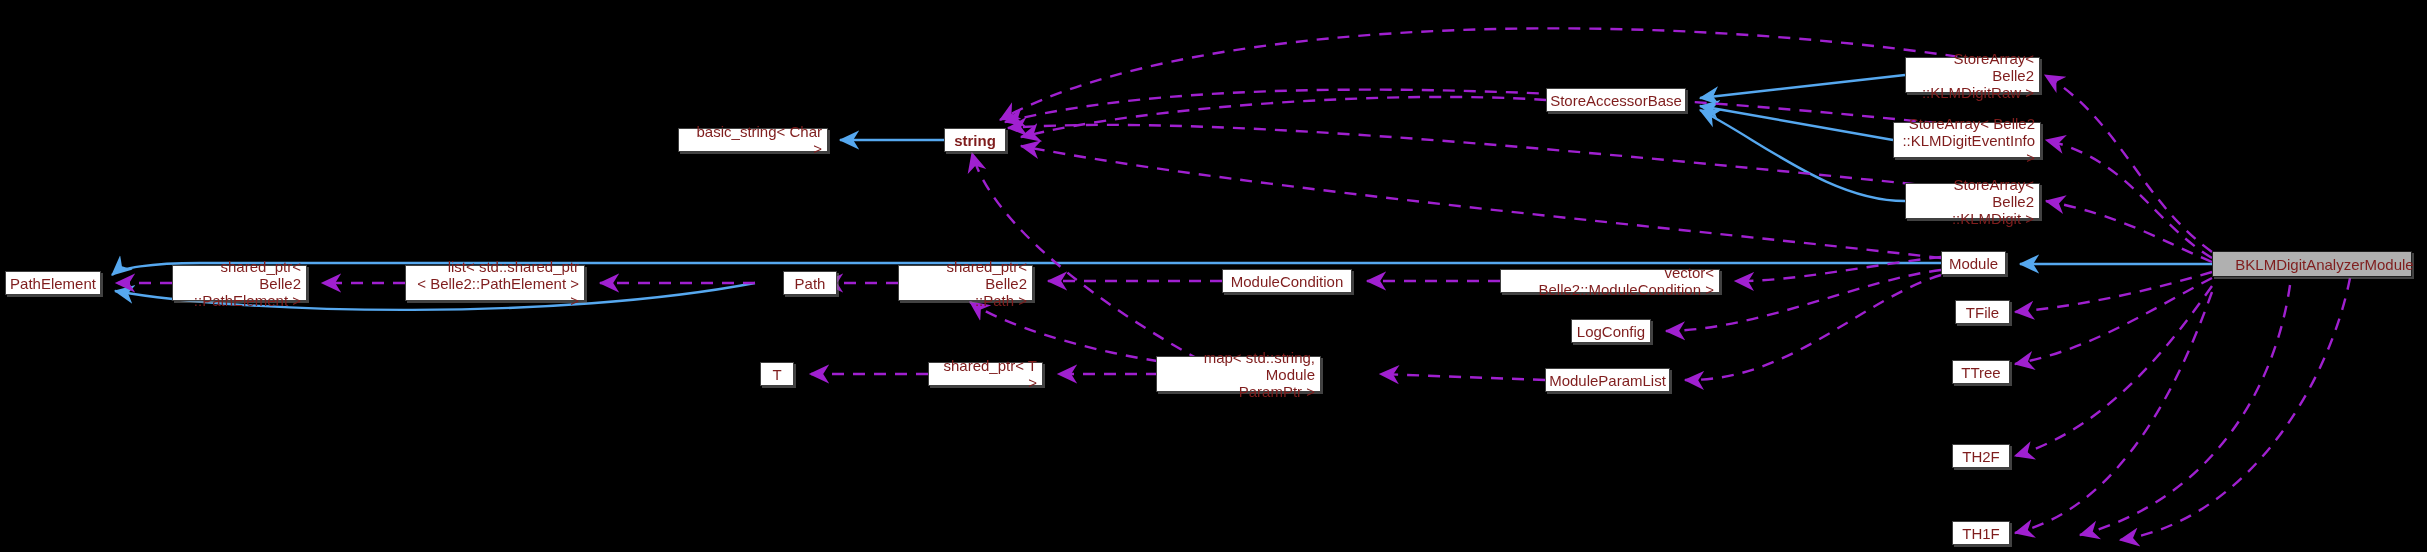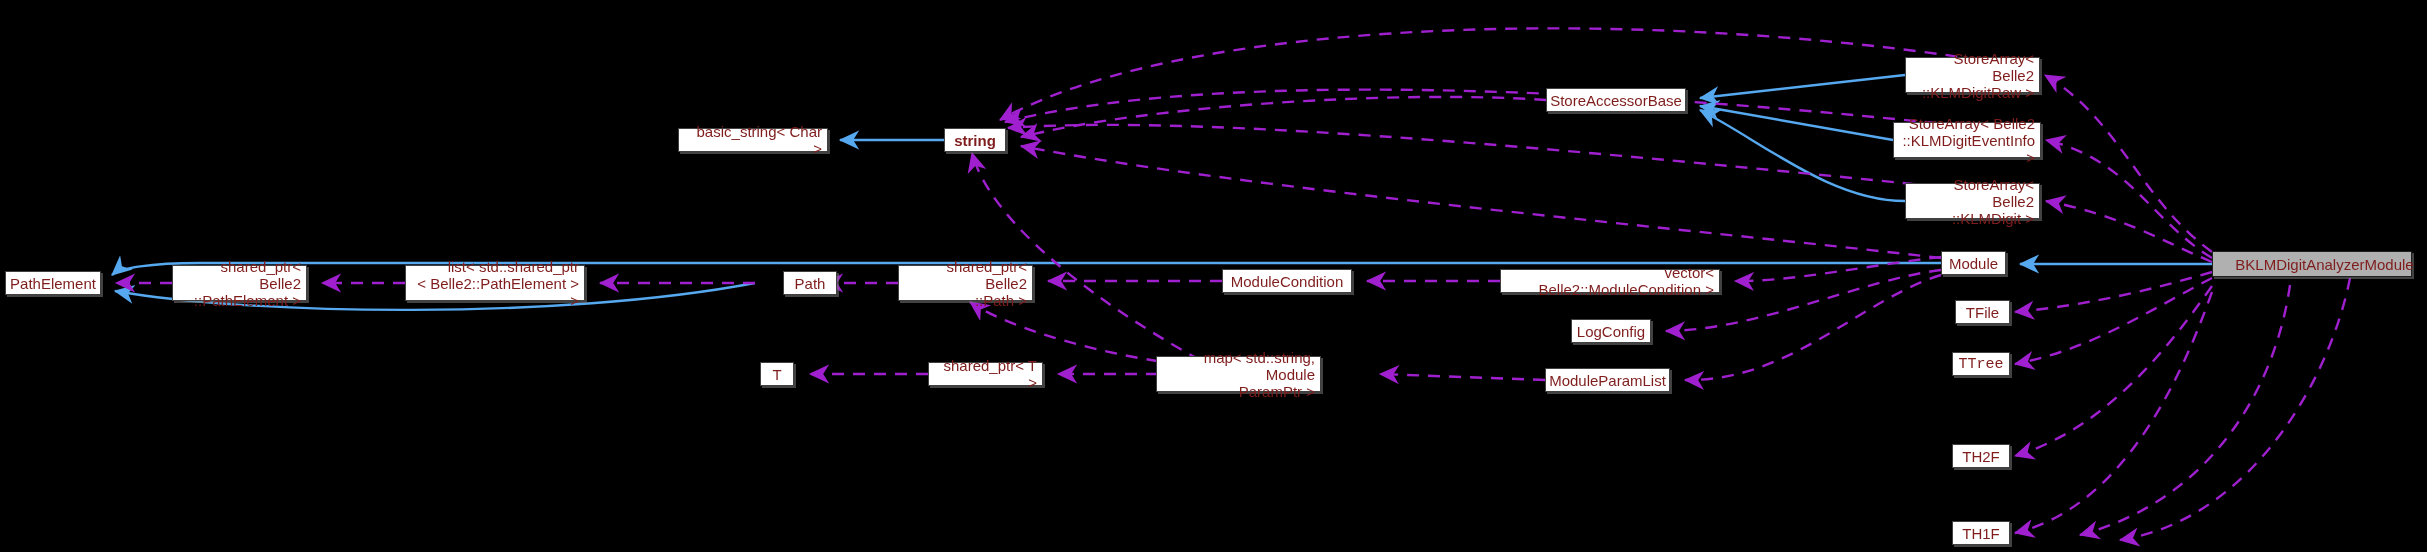--- a/index.html
+++ b/index.html
@@ -166,21 +166,21 @@
 
   <div class="node" style="left:1156px; top:356px; width:165px; height:36px;">map&lt; std::string, Module
 ParamPtr &gt;</div>
 
   <div class="node" style="left:928px; top:362px; width:115px; height:24px;">shared_ptr&lt; T &gt;</div>
 
   <div class="node" style="left:760px; top:362px; width:34px;  height:24px;">T</div>
 
   <div class="node" style="left:1955px; top:300px; width:55px;  height:24px;">TFile</div>
 
-  <div class="node" style="left:1952px; top:352px; width:58px;  height:24px;font-family:Liberation Mono, monospace;">TTree</div>
+  <div class="node" style="left:1952px; top:360px; width:58px;  height:24px;">TTree</div>
 
   <div class="node" style="left:1952px; top:444px; width:58px;  height:24px;">TH2F</div>
 
   <div class="node" style="left:1952px; top:521px; width:58px;  height:24px;">TH1F</div>
 
   <div class="node focus" style="left:2212px; top:251px; width:200px; height:26px;">BKLMDigitAnalyzerModule</div>
 
 </div>
 
 </body></html>

